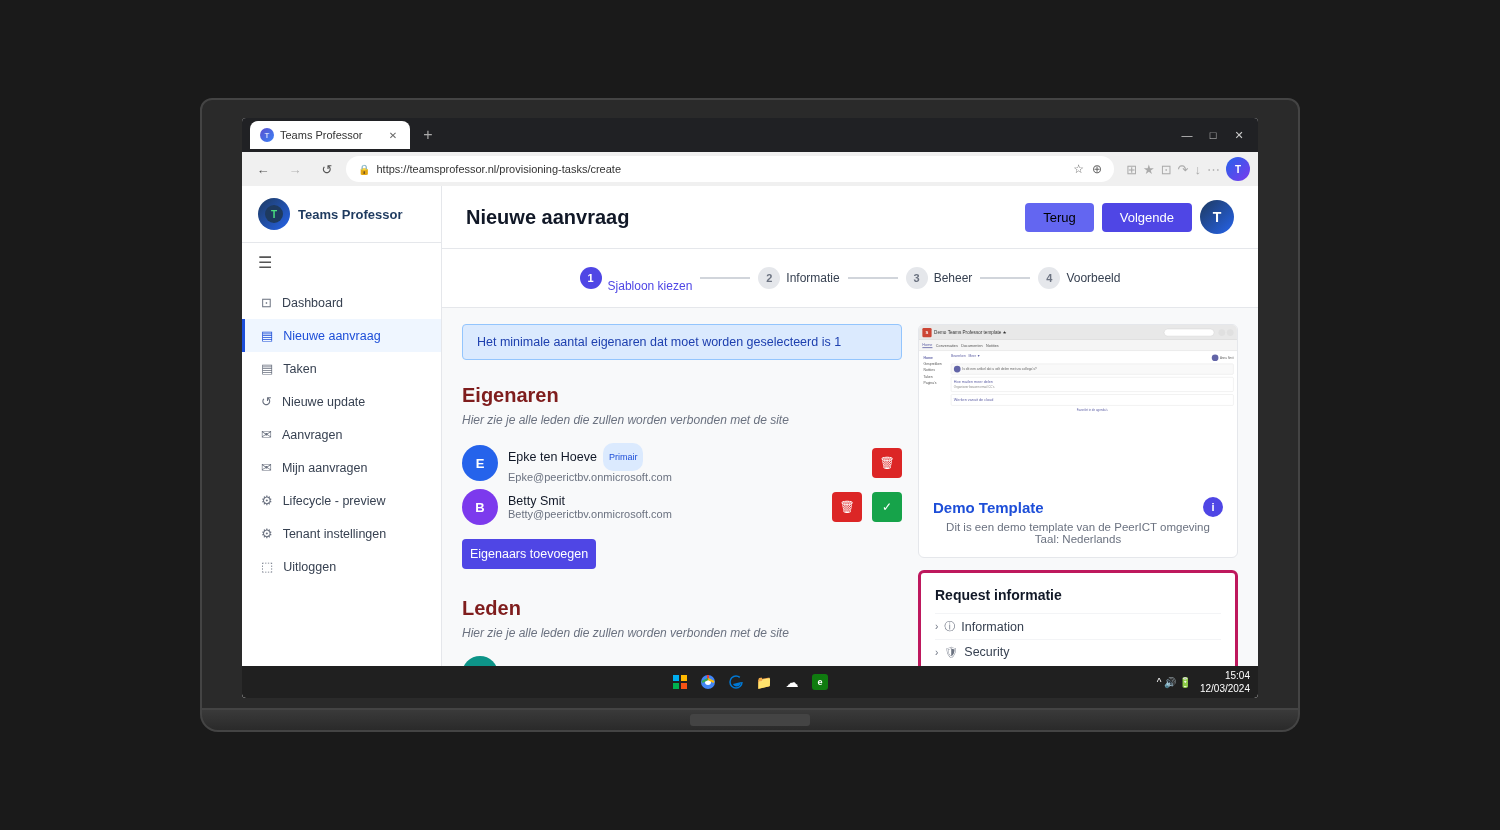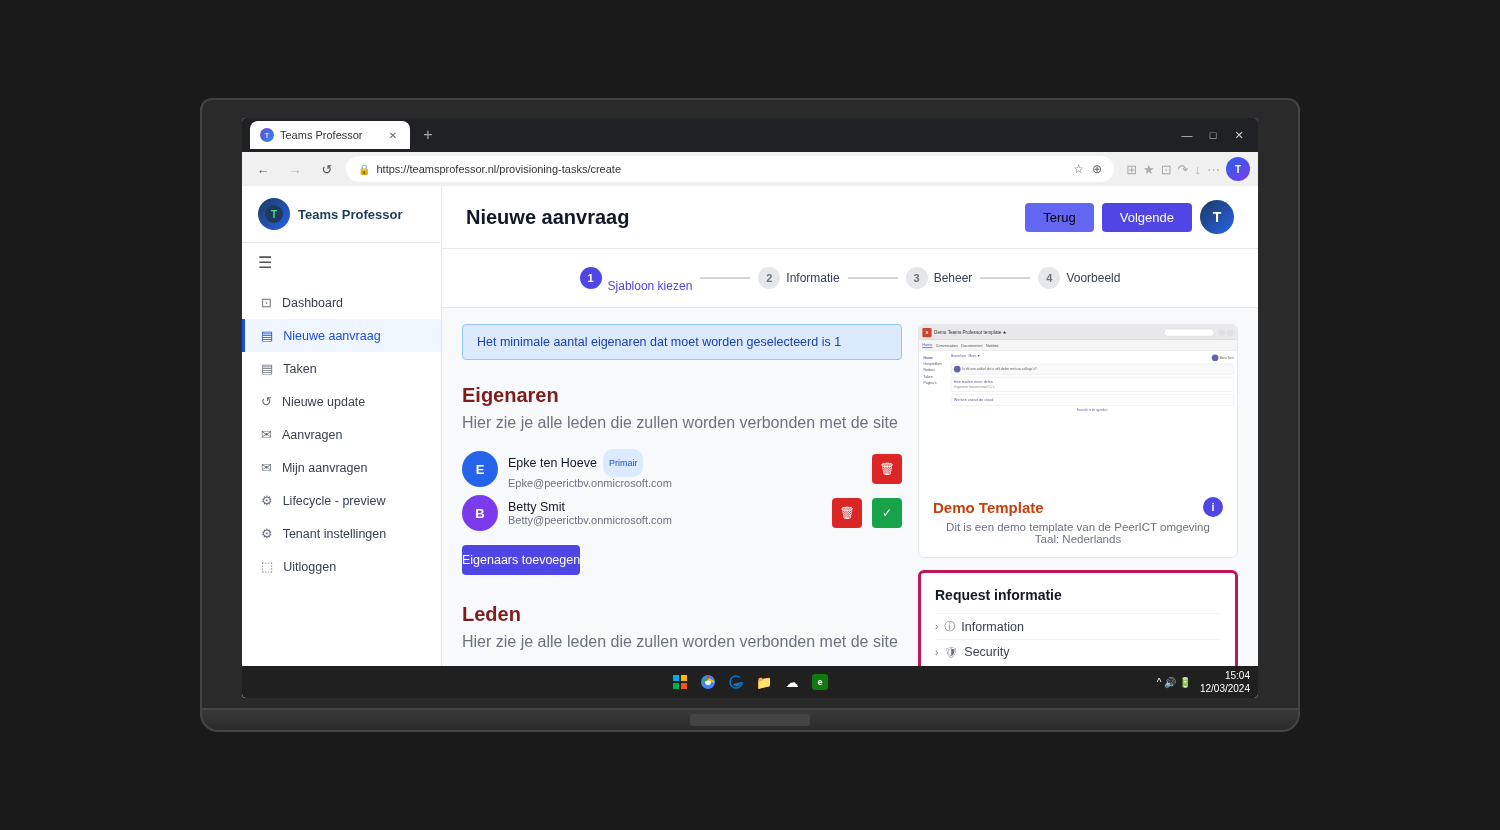--- a/index.html
+++ b/index.html
@@ -326,24 +326,25 @@
       margin-bottom: 16px;
     }
 
     .section-title {
       font-size: 20px;
       font-weight: 600;
       color: #7f1d1d;
       margin-bottom: 4px;
     }
     .section-desc {
-      font-size: 16px;
+      font-size: 12px;
       color: #6b7280;
       margin-bottom: 14px;
       line-height: 1.5;
+      font-style: italic;
     }
 
     .people-list {
       display: flex;
       flex-direction: column;
       gap: 6px;
       margin-bottom: 14px;
     }
     .person-row {
       display: flex;
@@ -402,21 +403,21 @@
       width: 30px; height: 30px;
       background: #16a34a;
       border: none;
       border-radius: 4px;
       color: white;
       cursor: pointer;
       display: flex; align-items: center; justify-content: center;
       font-size: 12px;
     }
     .btn-add {
-      padding: 8px 0;
+      padding: 8px 8px;
       background: #4f46e5;
       color: white;
       border: none;
       border-radius: 4px;
       font-size: 12.5px;
       cursor: pointer;
       font-weight: 500;
     }
 
     .owners-section { margin-bottom: 20px; }
@@ -522,21 +523,21 @@
     }
     .template-name-row {
       display: flex;
       align-items: center;
       justify-content: space-between;
       margin-bottom: 4px;
     }
     .template-name {
       font-size: 15px;
       font-weight: 600;
-      color: #c2410c;
+      color: #1d4ed8;
       text-align: center;
     }
     .info-icon {
       width: 20px; height: 20px;
       background: #4f46e5;
       border-radius: 50%;
       display: flex; align-items: center; justify-content: center;
       font-size: 11px; color: white; font-weight: bold;
     }
     .template-desc {

